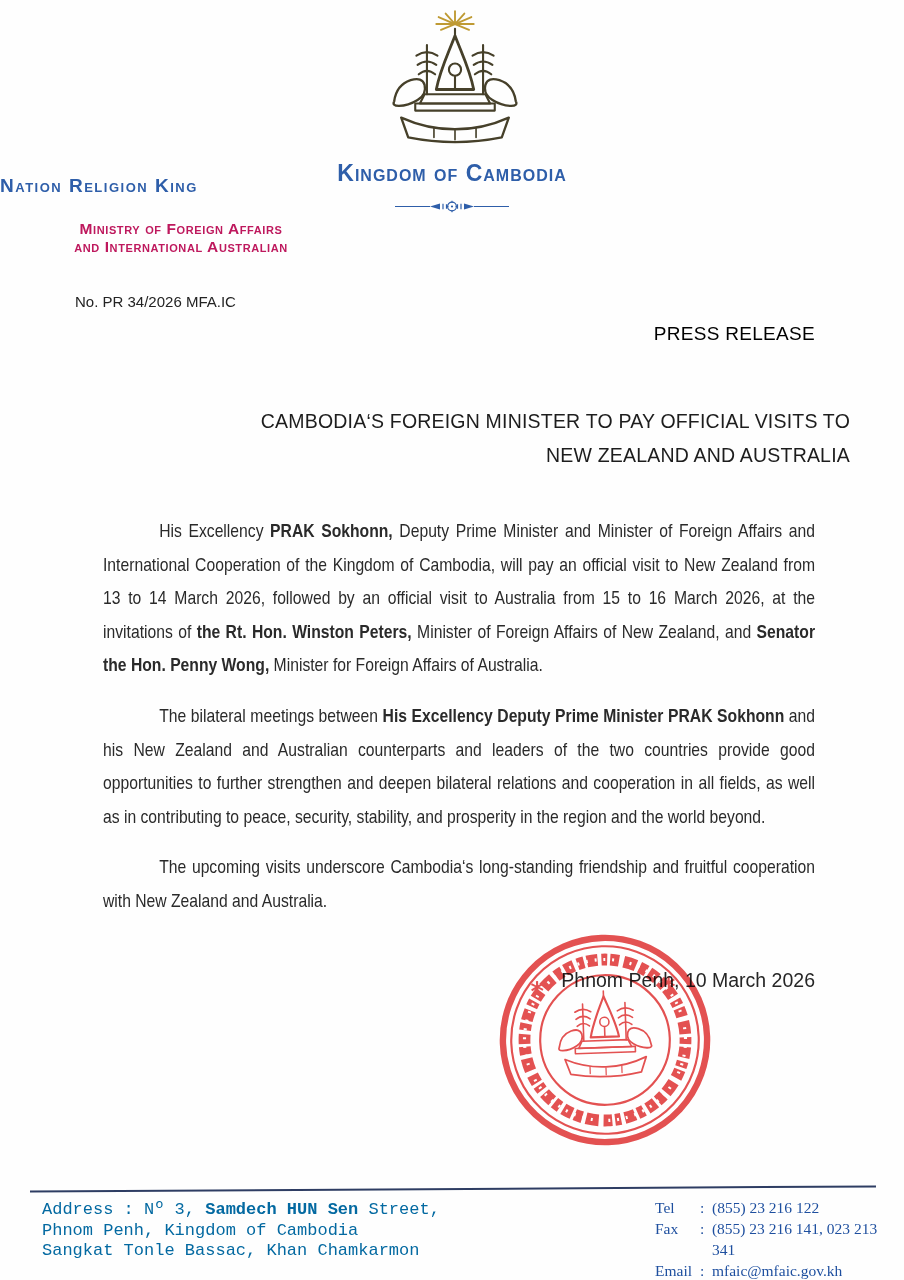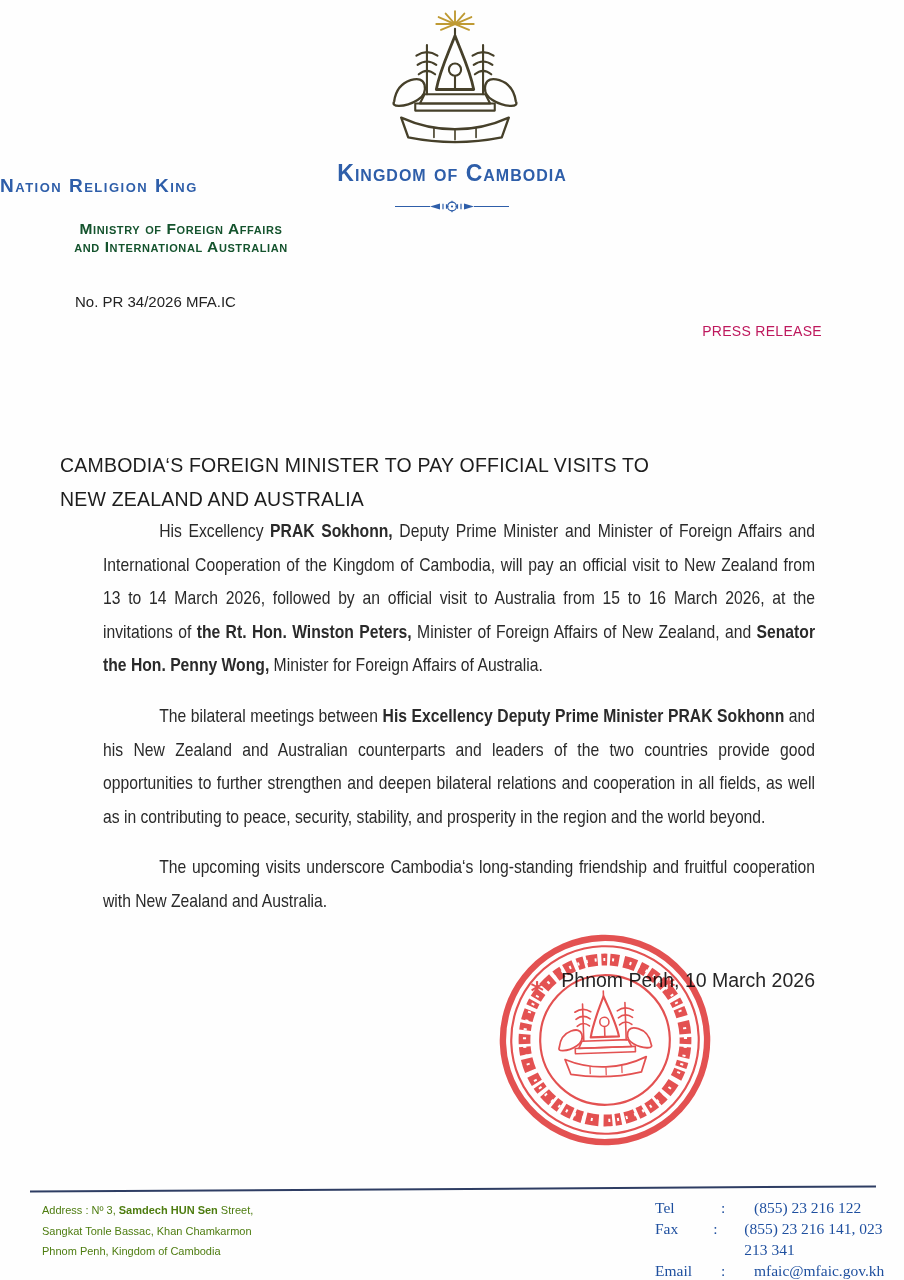--- a/index.html
+++ b/index.html
@@ -20,29 +20,29 @@
   }
   .motto{
     position:absolute;left:0;top:175px;width:904px;text-align:left;
     font-variant:small-caps;font-weight:bold;font-size:19px;letter-spacing:1.5px;
     color:#2e5ea9;
   }
   .ornament{position:absolute;left:394px;top:199px;width:116px;height:13px;color:#2e5ea9;}
   .ministry{
     position:absolute;left:36px;top:220px;width:290px;text-align:center;
     font-variant:small-caps;font-weight:bold;font-size:15.5px;letter-spacing:.6px;
-    line-height:17.5px;color:#14532d;
+    line-height:17.5px;color:#be185d;
   }
   
   .refno{position:absolute;left:75px;top:293px;font-size:15px;color:#232323;}
-  .presstype{position:absolute;right:82px;top:323px;font-size:14px;letter-spacing:.3px;color:#be185d;}
+  .presstype{position:absolute;right:89px;top:323px;font-size:19px;letter-spacing:.3px;color:#000000;}
   
   .title{
-    position:absolute;left:60px;top:404px;width:790px;text-align:left;
-    font-size:19.5px;line-height:34px;letter-spacing:.2px;color:#1d1d1d;margin-top:44px;
+    position:absolute;left:60px;top:404px;width:790px;text-align:right;
+    font-size:19.5px;line-height:34px;letter-spacing:.2px;color:#1d1d1d;
   }
   
   .bodytext{
     position:absolute;left:103px;top:514px;width:862px;
     transform:scaleX(.826);transform-origin:top left;
     font-size:19px;line-height:33.6px;text-align:justify;color:#2a2a2a;
   }
   .bodytext p{margin:0 0 17px 0;text-indent:68px;}
   .bodytext b{font-weight:bold;}
   
@@ -52,30 +52,30 @@
     mix-blend-mode:multiply;opacity:.93;transform:rotate(-2deg);
   }
   .seal svg{width:100%;height:100%;}
   
   .rule{
     position:absolute;left:30px;top:1188px;width:846px;height:2px;
     background:#2e3d63;transform:rotate(-.35deg);
   }
   .footer-left{
     position:absolute;left:42px;top:1200px;
-    font-family:Liberation Sans, sans-serif;
-    font-size:11px;line-height:20.5px;color:#4d7c0f;
+    font-family:Liberation Mono, monospace;
+    font-size:17px;line-height:20.5px;color:#0369a1;
   }
   .footer-left b{font-weight:bold;}
   .footer-right{
     position:absolute;left:655px;top:1197px;
     font-family:"Liberation Serif","DejaVu Serif",serif;
     font-size:15.5px;line-height:21px;color:#1e4f9f;
   }
-  .contact-row{display:flex;gap:21px;}
+  .contact-row{display:flex;}
   .c-lbl{width:45px;}
   .c-col{width:12px;}
   .hidden-defs{position:absolute;width:0;height:0;overflow:hidden;}
 </style>
 </head>
 <body>
 
 <svg class="hidden-defs" aria-hidden="true">
   <defs>
     <symbol id="arms" viewBox="0 0 120 104">
@@ -185,22 +185,22 @@
       <text x="43" y="67" font-size="26" font-weight="bold" fill="#e24444" text-anchor="middle" font-family="'DejaVu Sans',sans-serif">*</text>
       <text x="177" y="67" font-size="26" font-weight="bold" fill="#e24444" text-anchor="middle" font-family="'DejaVu Sans',sans-serif">*</text>
       <use href="#arms" x="56" y="58" width="108" height="94" style="color:#e24444"></use>
     </svg>
   </div>
 
   <div class="rule"></div>
 
   <div class="footer-left">
     <div><span>Address : Nº 3, </span><b>Samdech HUN Sen</b><span> Street,</span></div>
+    <div><span>Phnom Penh, Kingdom of Cambodia</span></div>
     <div><span>Sangkat Tonle Bassac, Khan Chamkarmon</span></div>
-    <div><span>Phnom Penh, Kingdom of Cambodia</span></div>
   </div>
 
   <div class="footer-right">
     <div class="contact-row">
       <span class="c-lbl">Tel</span>
       <span class="c-col">:</span>
       <span class="c-val">(855) 23 216 122</span>
     </div>
     <div class="contact-row">
       <span class="c-lbl">Fax</span>

